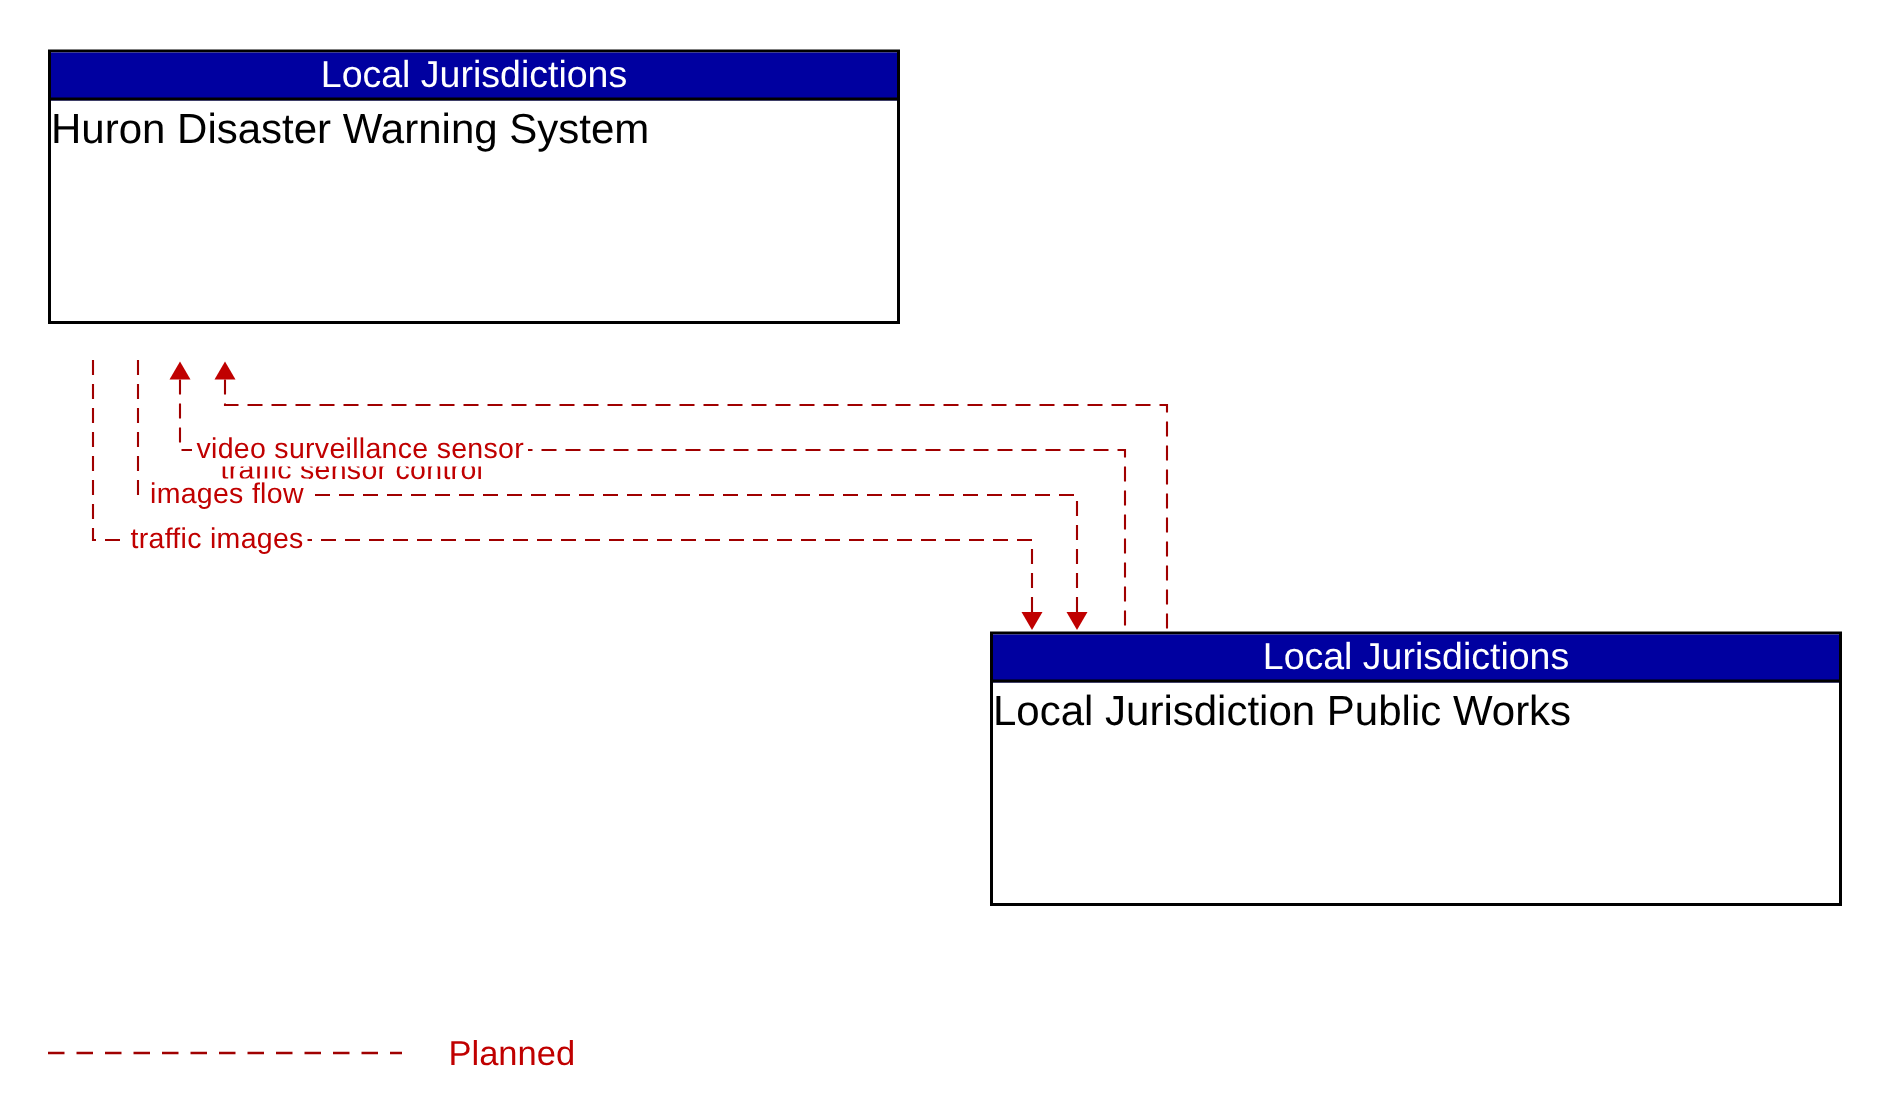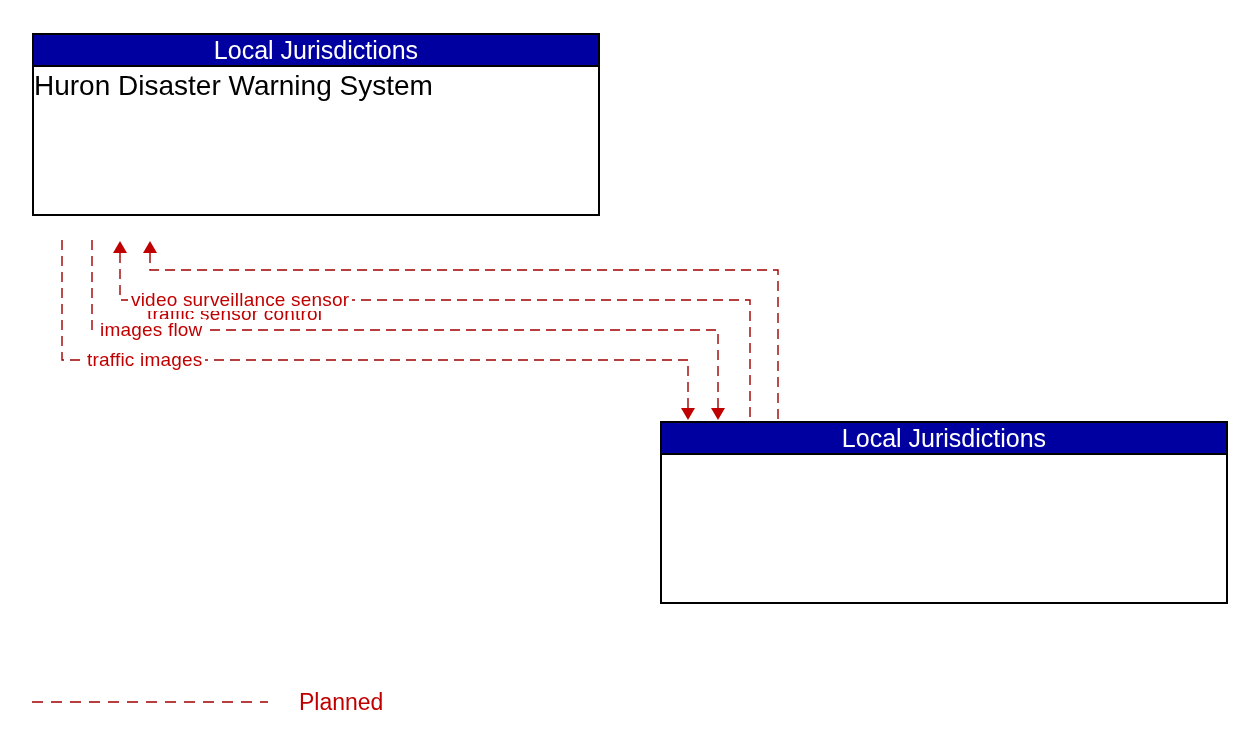--- a/index.html
+++ b/index.html
@@ -76,20 +76,23 @@
     </div>
     <div class="entity-body">
       <span>Huron Disaster Warning System</span>
     </div>
   </div>
 
   <div class="entity" style="left:660px;top:421px;">
     <div class="entity-header">
       <span>Local Jurisdictions</span>
     </div>
+    <div class="entity-body">
+      <span>Local Jurisdiction Public Works</span>
+    </div>
   </div>
 
   <svg class="wires" viewBox="0 0 1251 745">
 
     <path class="flow-path" d="M150,253 L150,270 L778,270 L778,420"></path>
     <polygon class="arrow" points="150,241 143,253 157,253"></polygon>
 
     <path class="flow-path" d="M120,253 L120,300 L750,300 L750,420"></path>
     <polygon class="arrow" points="120,241 113,253 127,253"></polygon>
 

